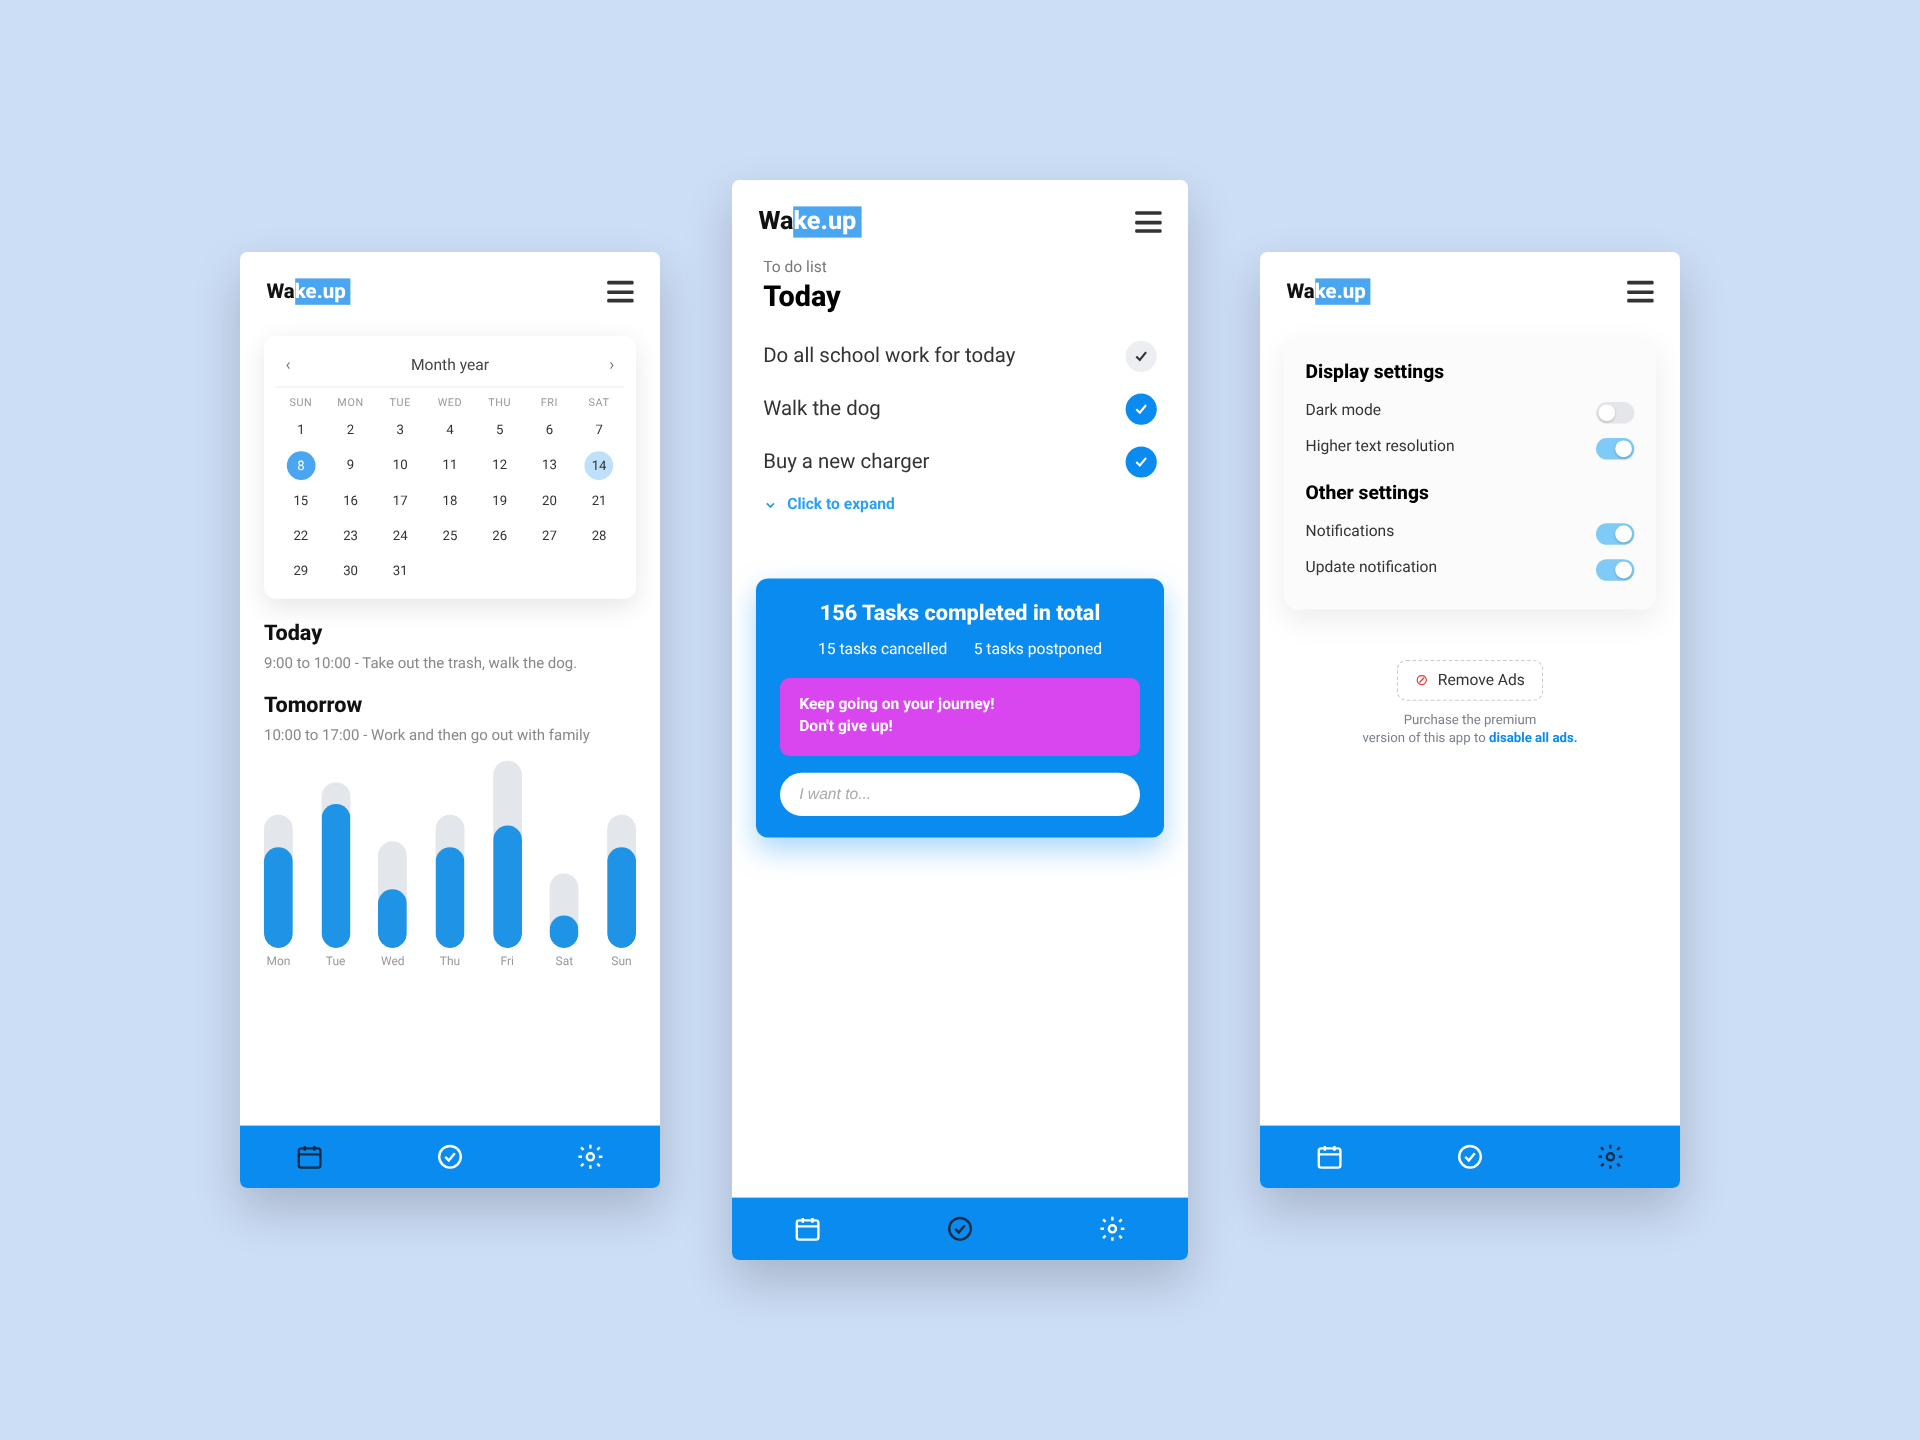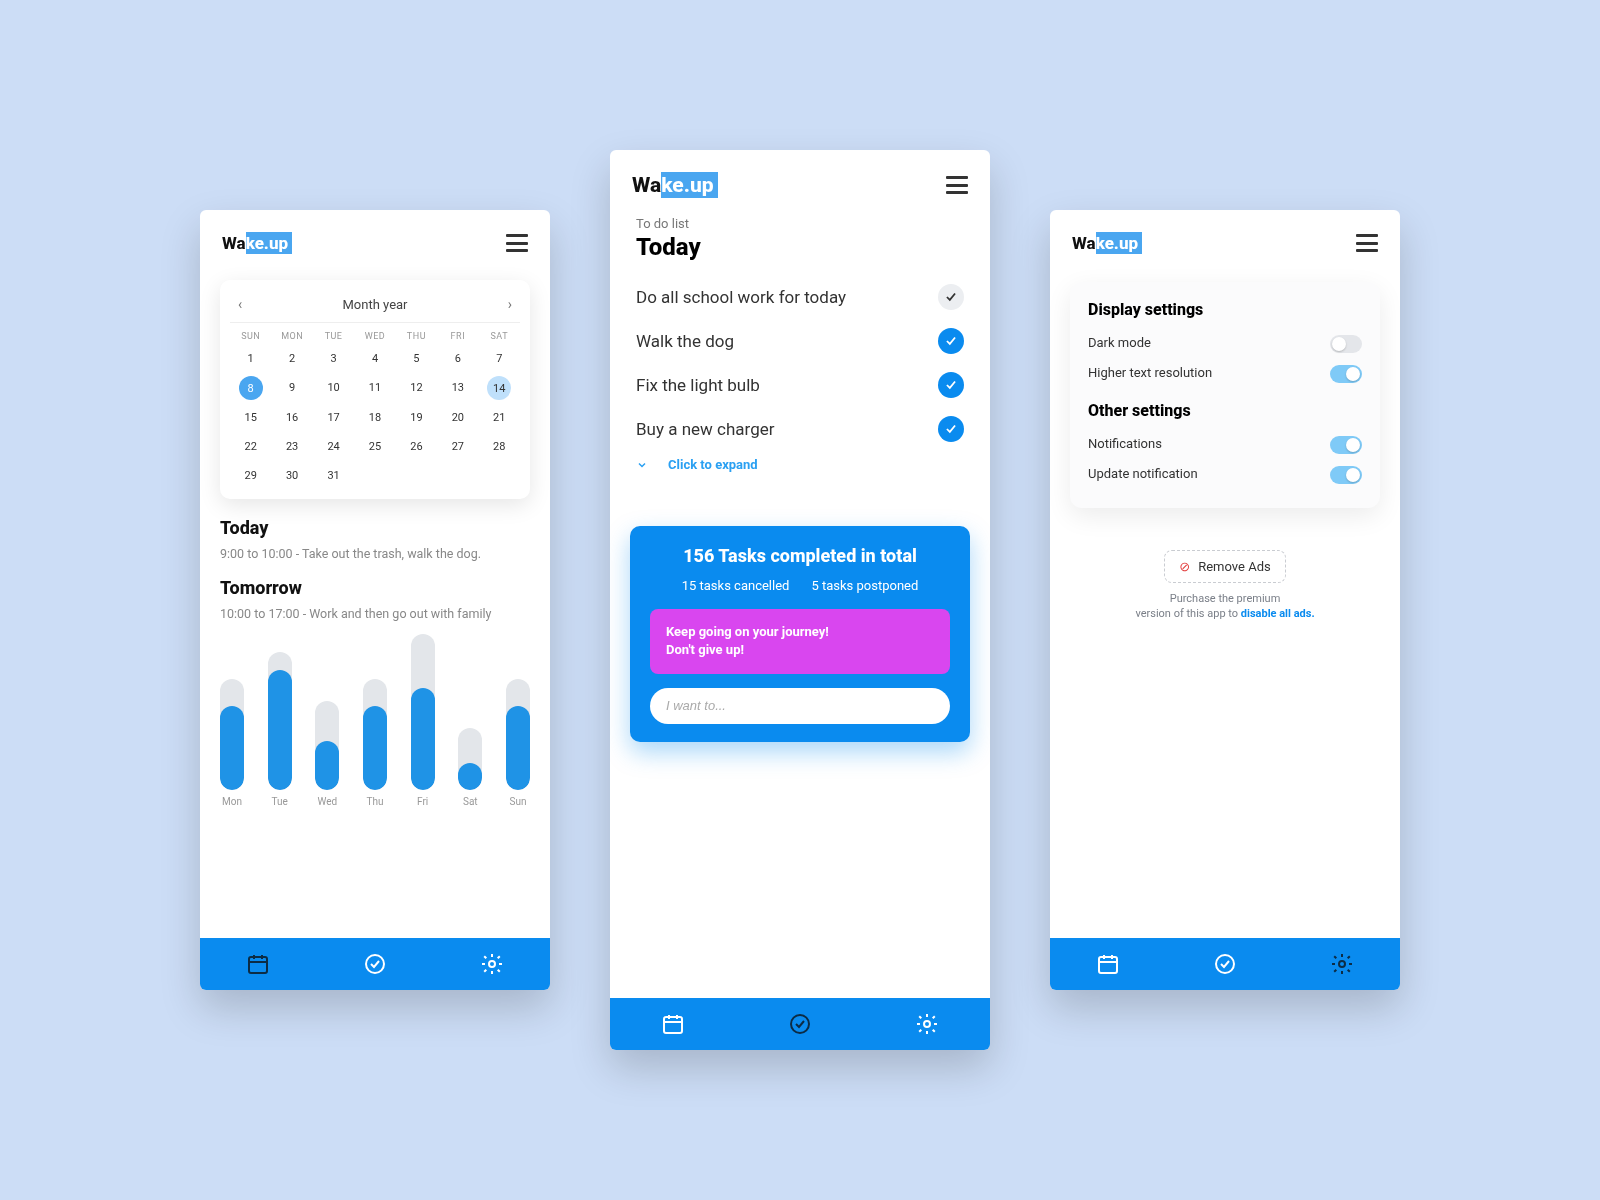--- a/index.html
+++ b/index.html
@@ -129,21 +129,21 @@
     width:26px; height:26px; border-radius:50%;
     background:#0a8bef; display:flex; align-items:center; justify-content:center;
     cursor:pointer;
   }
   .check.done { background:#eceef1; }
   .check svg { width:14px; height:14px; stroke:#fff; stroke-width:3; fill:none; }
   .check.done svg { stroke:#333; }
   .expand {
     padding: 6px 26px 18px 26px;
     color:#2aa0f2; font-weight:700; font-size:13px; cursor:pointer;
-    display:flex; align-items:center; gap:20px;
+    display:flex; align-items:center; gap:8px;
   }
   .stats-card {
     background:#0a8bef; color:#fff; margin: 36px 20px 14px 20px; border-radius:10px;
     padding: 18px 20px 18px 20px;
     box-shadow: 0 10px 24px rgba(10,139,239,.35);
   }
   .stats-title { font-weight:800; font-size:18px; text-align:center; line-height:1.35; }
   .stats-row { display:flex; justify-content:center; gap:22px; font-size:13px; margin-top:10px; }
   .encourage {
     background:#d946ef; border-radius:8px; padding:14px 16px; margin-top:16px;
@@ -341,28 +341,20 @@
       </div>
       <div class="todo-item">
         <span>Walk the dog</span>
         <div class="check">
           <svg viewBox="0 0 24 24">
             <path d="M5 12l5 5 9-11"></path>
           </svg>
         </div>
       </div>
       <div class="todo-item">
-        <span>Fix the light bulb</span>
-        <div class="check">
-          <svg viewBox="0 0 24 24">
-            <path d="M5 12l5 5 9-11"></path>
-          </svg>
-        </div>
-      </div>
-      <div class="todo-item">
         <span>Buy a new charger</span>
         <div class="check">
           <svg viewBox="0 0 24 24">
             <path d="M5 12l5 5 9-11"></path>
           </svg>
         </div>
       </div>
     </div>
 
   <div class="expand">

